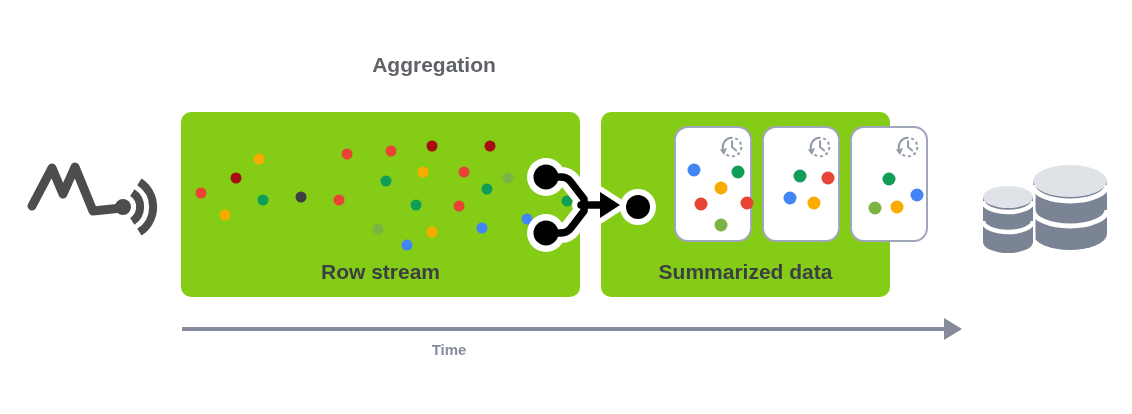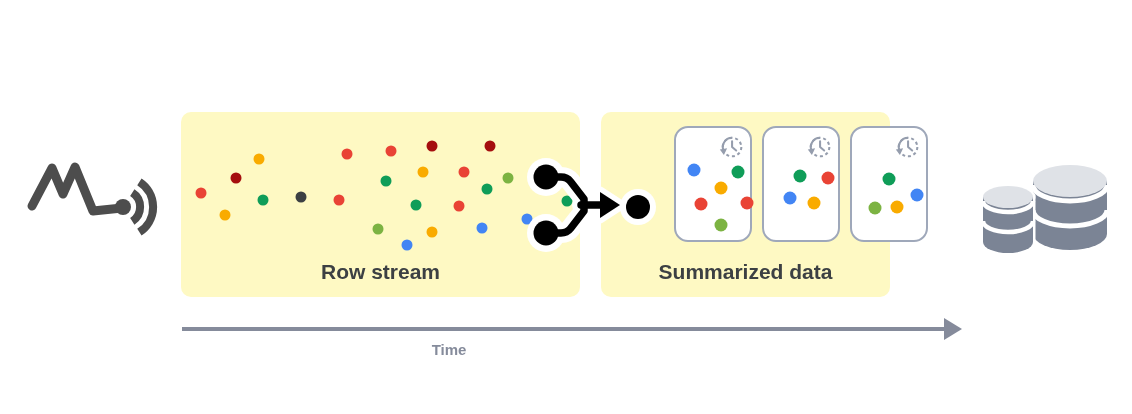--- a/index.html
+++ b/index.html
@@ -5,21 +5,21 @@
   html,body{margin:0;padding:0;background:#ffffff;}
   #canvas{
     position:relative;width:1132px;height:414px;background:#ffffff;
     font-family:"Liberation Sans",sans-serif;overflow:hidden;
   }
   .diagram-title{
     position:absolute;top:53px;left:434px;transform:translateX(-50%);
     font-size:21px;font-weight:bold;color:#5f6368;white-space:nowrap;
   }
   .stage-box{
-    position:absolute;top:112px;height:185px;background:#fef9c3;border-radius:10px;
+    position:absolute;top:112px;height:185px;background:#84cc16;border-radius:10px;
   }
   #row-stream-box{left:181px;width:399px;}
   #summarized-box{left:601px;width:289px;}
   .stage-label{
     position:absolute;bottom:13px;left:0;width:100%;text-align:center;
     font-size:21px;font-weight:bold;color:#3c4043;
   }
   .dot{
     position:absolute;width:11px;height:11px;border-radius:50%;
     transform:translate(-50%,-50%);
@@ -43,20 +43,21 @@
   .timeline-label{
     position:absolute;left:449px;top:341px;transform:translateX(-50%);
     font-size:15px;font-weight:bold;color:#858b9b;
   }
 </style>
 </head>
 <body>
 
 <div id="canvas">
 
+  <div class="diagram-title">Aggregation</div>
 
   <svg class="abs-svg" style="left:25px;top:155px;" width="145" height="105" viewBox="0 0 145 105">
     <path d="M7,51 L27,13 L38,39 L50,12 L68,56 L97,53" fill="none" stroke="#4d4d4d" stroke-width="9" stroke-linejoin="round" stroke-linecap="round"></path>
     <circle cx="98" cy="52" r="8" fill="#4d4d4d"></circle>
     <path d="M107.3,37.7 A17,17 0 0 1 107.3,66.3" fill="none" stroke="#4d4d4d" stroke-width="8"></path>
     <path d="M114.4,26.8 A30,30 0 0 1 114.4,77.2" fill="none" stroke="#4d4d4d" stroke-width="8"></path>
   </svg>
 
   <div id="row-stream-box" class="stage-box">
     <div class="dots-layer">

